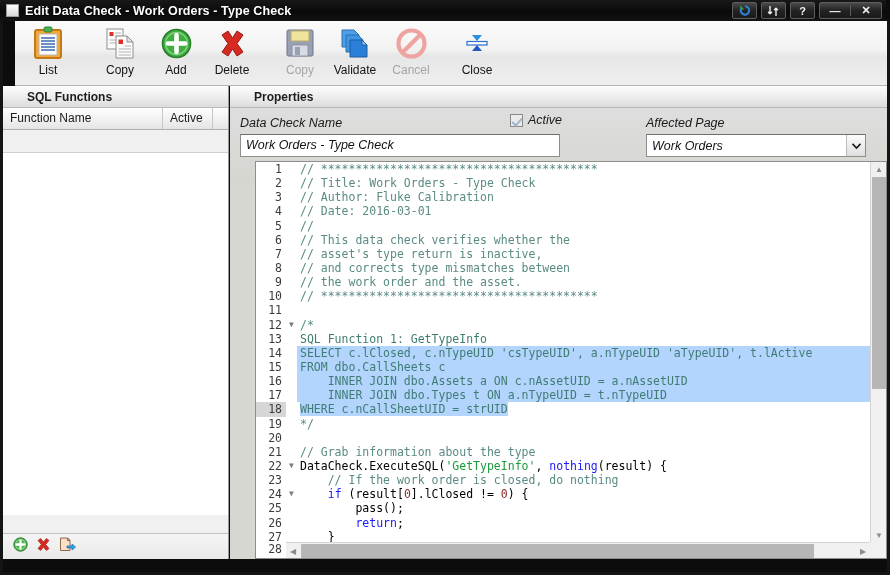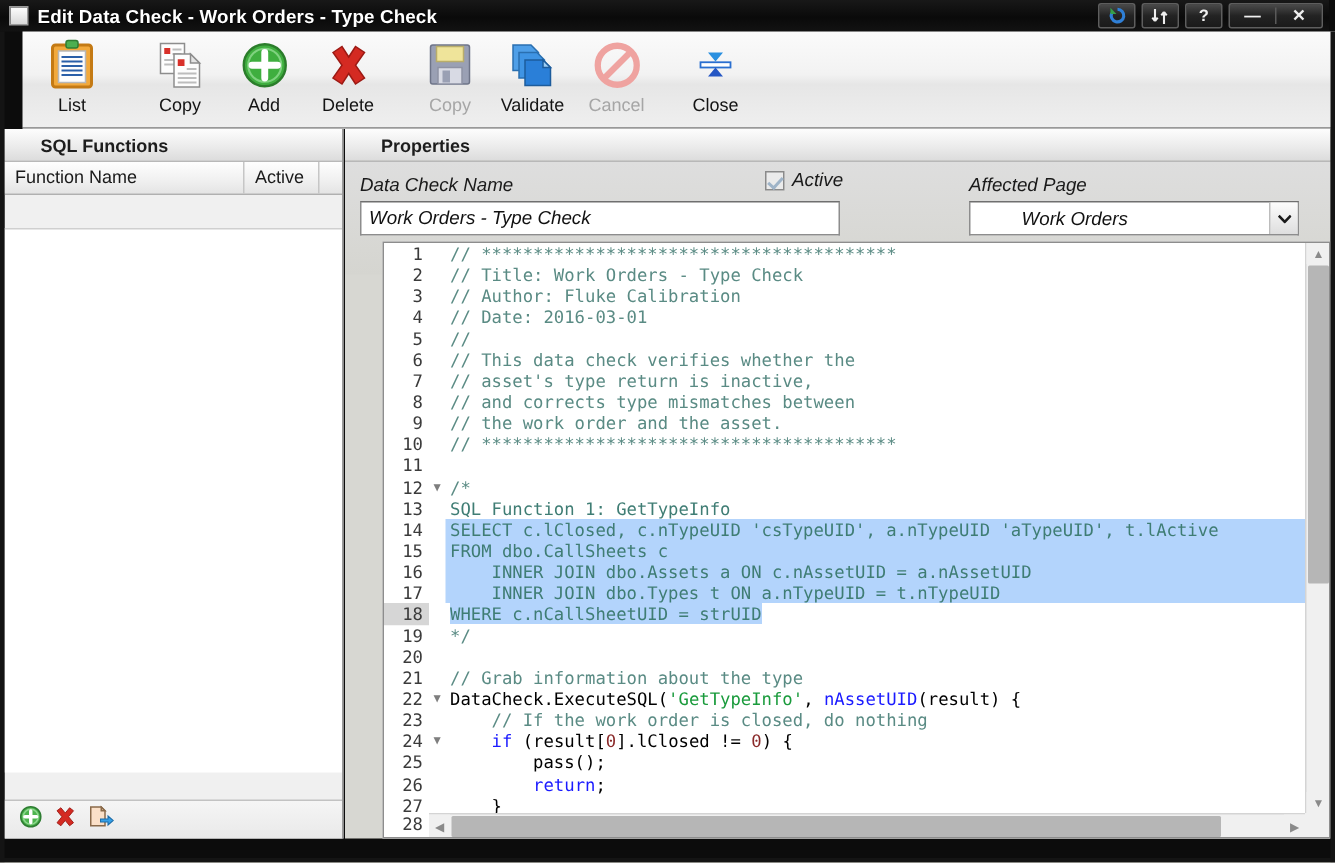--- a/index.html
+++ b/index.html
@@ -387,21 +387,21 @@
     <div class="props">
       <div class="field-label" style="left:10px; top:8px;">Data Check Name</div>
       <div class="txtbox" style="left:10px; top:26px; width:320px; height:23px;">Work Orders - Type Check</div>
 
       <div class="chk-wrap" style="left:280px; top:5px;">
         <span class="chk"></span>
         <span class="field-label" style="position:static;">Active</span>
       </div>
 
       <div class="field-label" style="left:416px; top:8px;">Affected Page</div>
-      <div class="combo" style="left:416px; top:26px; width:220px; height:23px;padding-left:29px;">
+      <div class="combo" style="left:416px; top:26px; width:220px; height:23px;">
         <span class="cval">Work Orders</span>
         <span class="cbtn">
           <svg width="9" height="6" viewBox="0 0 9 6">
               <path d="M0.5 0.8 L4.5 5 L8.5 0.8" fill="none" stroke="#1a1a1a" stroke-width="1.7"></path>
             </svg>
         </span>
       </div>
     </div>
   </div>
 
@@ -422,21 +422,21 @@
           <div class="ln-row"><div class="ln-num">12</div><div class="ln-fold">▼</div><div class="ln-code"><span class="cm">/*</span></div></div>
           <div class="ln-row"><div class="ln-num">13</div><div class="ln-fold"></div><div class="ln-code"><span class="sql">SQL Function 1: GetTypeInfo</span></div></div>
           <div class="ln-row sel"><div class="ln-num">14</div><div class="ln-fold"></div><div class="ln-code"><span class="sql">SELECT c.lClosed, c.nTypeUID 'csTypeUID', a.nTypeUID 'aTypeUID', t.lActive</span></div></div>
           <div class="ln-row sel"><div class="ln-num">15</div><div class="ln-fold"></div><div class="ln-code"><span class="sql">FROM dbo.CallSheets c</span></div></div>
           <div class="ln-row sel"><div class="ln-num">16</div><div class="ln-fold"></div><div class="ln-code"><span class="sql">    INNER JOIN dbo.Assets a ON c.nAssetUID = a.nAssetUID</span></div></div>
           <div class="ln-row sel"><div class="ln-num">17</div><div class="ln-fold"></div><div class="ln-code"><span class="sql">    INNER JOIN dbo.Types t ON a.nTypeUID = t.nTypeUID</span></div></div>
           <div class="ln-row cur selpart"><div class="ln-num">18</div><div class="ln-fold"></div><div class="ln-code"><span class="sql selspan">WHERE c.nCallSheetUID = strUID</span></div></div>
           <div class="ln-row"><div class="ln-num">19</div><div class="ln-fold"></div><div class="ln-code"><span class="cm">*/</span></div></div>
           <div class="ln-row"><div class="ln-num">20</div><div class="ln-fold"></div><div class="ln-code"></div></div>
           <div class="ln-row"><div class="ln-num">21</div><div class="ln-fold"></div><div class="ln-code"><span class="cm">// Grab information about the type</span></div></div>
-          <div class="ln-row"><div class="ln-num">22</div><div class="ln-fold">▼</div><div class="ln-code"><span>DataCheck.ExecuteSQL(</span><span class="str">'GetTypeInfo'</span><span>, </span><span class="kw">nAssetUID</span><span>(result) {</span></div></div>
+          <div class="ln-row"><div class="ln-num">22</div><div class="ln-fold">▼</div><div class="ln-code"><span>DataCheck.ExecuteSQL(</span><span class="str">'GetTypeInfo'</span><span>, </span><span class="kw">nothing</span><span>(result) {</span></div></div>
           <div class="ln-row"><div class="ln-num">23</div><div class="ln-fold"></div><div class="ln-code"><span class="cm">    // If the work order is closed, do nothing</span></div></div>
           <div class="ln-row"><div class="ln-num">24</div><div class="ln-fold">▼</div><div class="ln-code"><span>    </span><span class="kw">if</span><span> (result[</span><span class="num">0</span><span>].lClosed != </span><span class="num">0</span><span>) {</span></div></div>
           <div class="ln-row"><div class="ln-num">25</div><div class="ln-fold"></div><div class="ln-code"><span>        pass();</span></div></div>
           <div class="ln-row"><div class="ln-num">26</div><div class="ln-fold"></div><div class="ln-code"><span>        </span><span class="kw">return</span><span>;</span></div></div>
           <div class="ln-row"><div class="ln-num">27</div><div class="ln-fold"></div><div class="ln-code"><span>    }</span></div></div>
         </div>
     </div>
 
     <div class="gutter-bottom" id="last-line-num">28</div>
 

